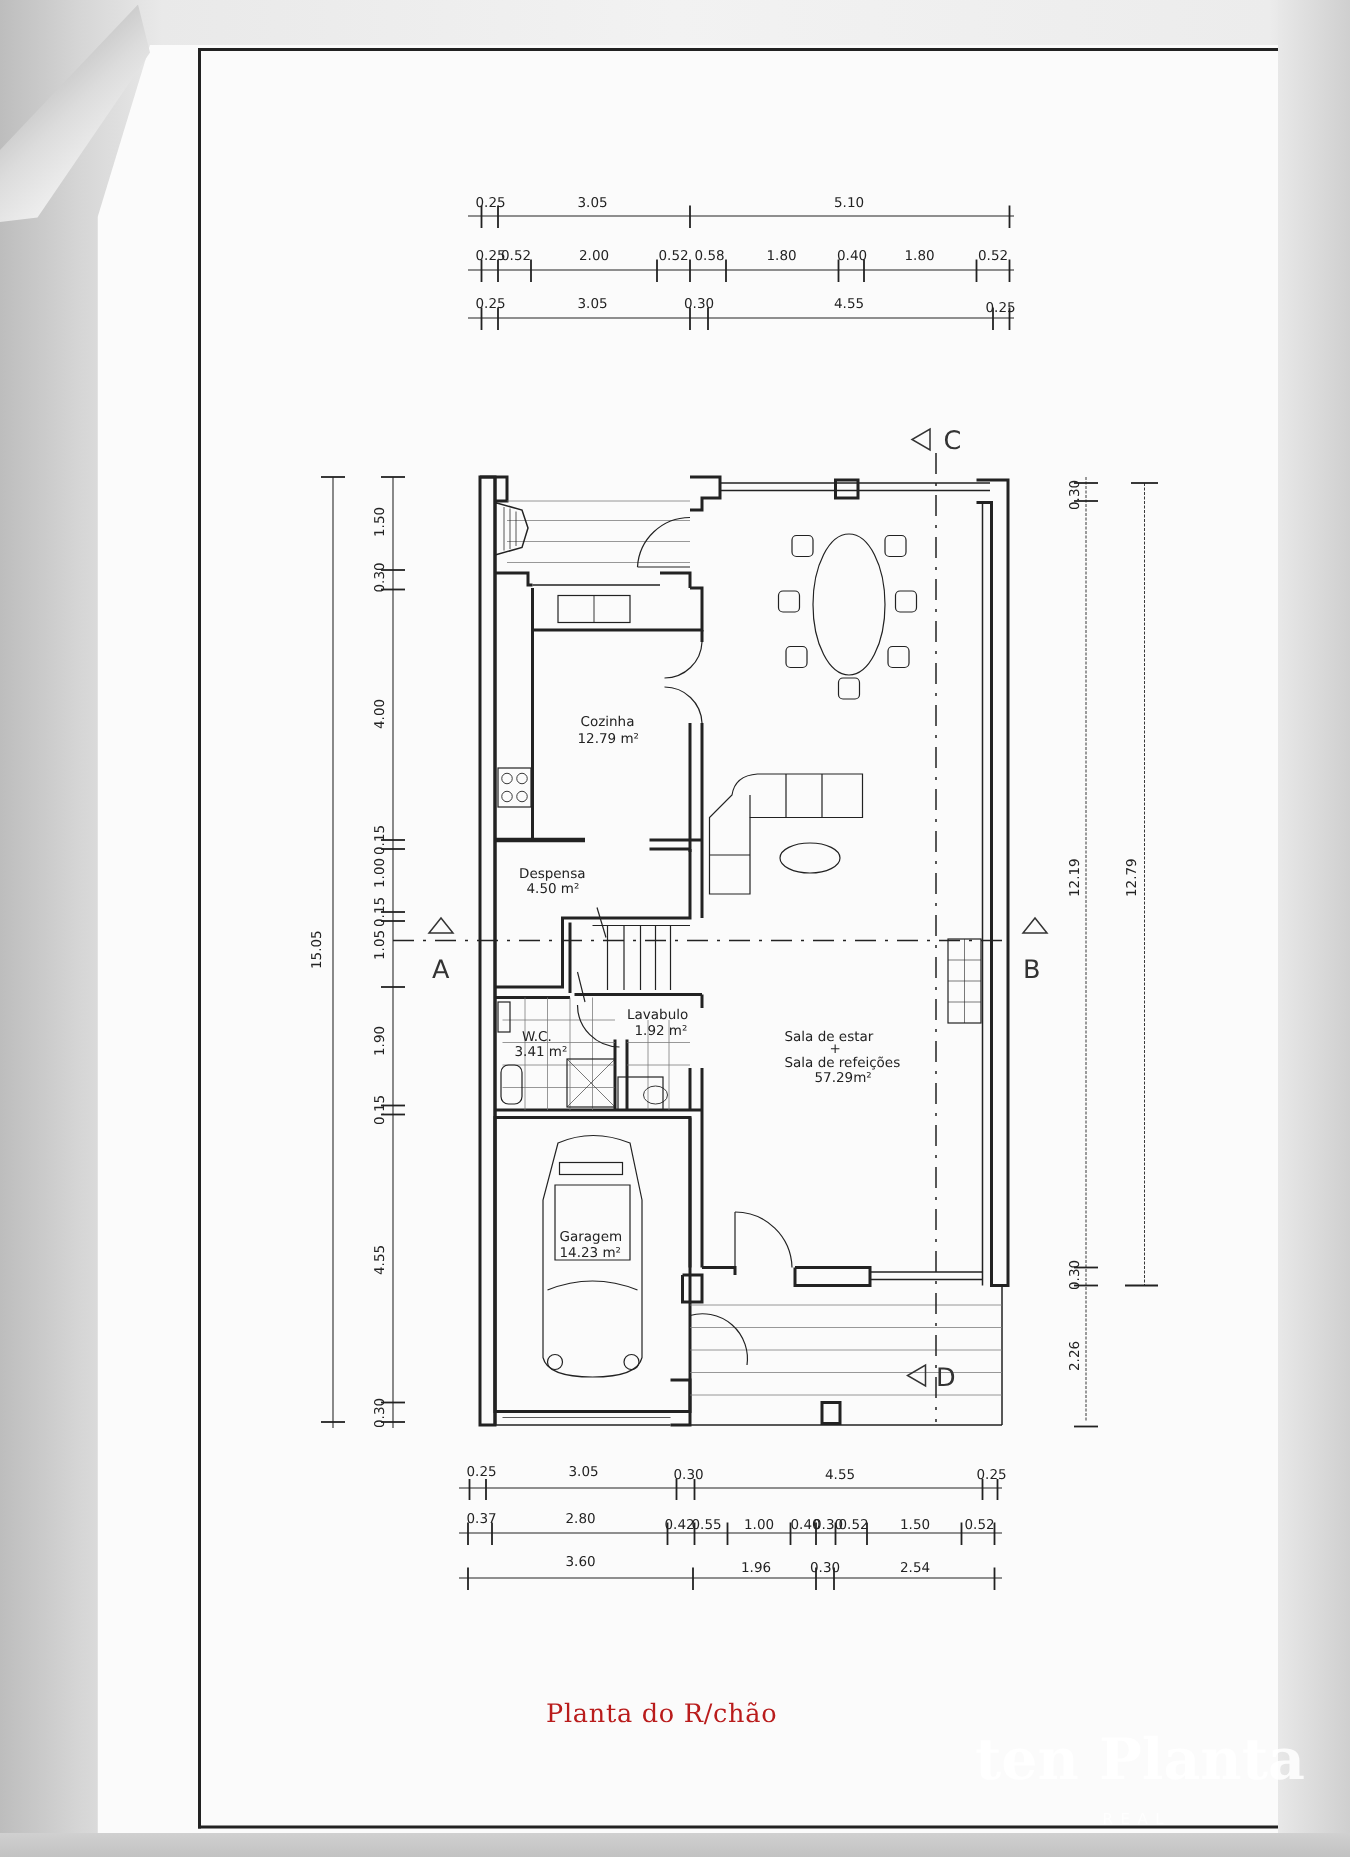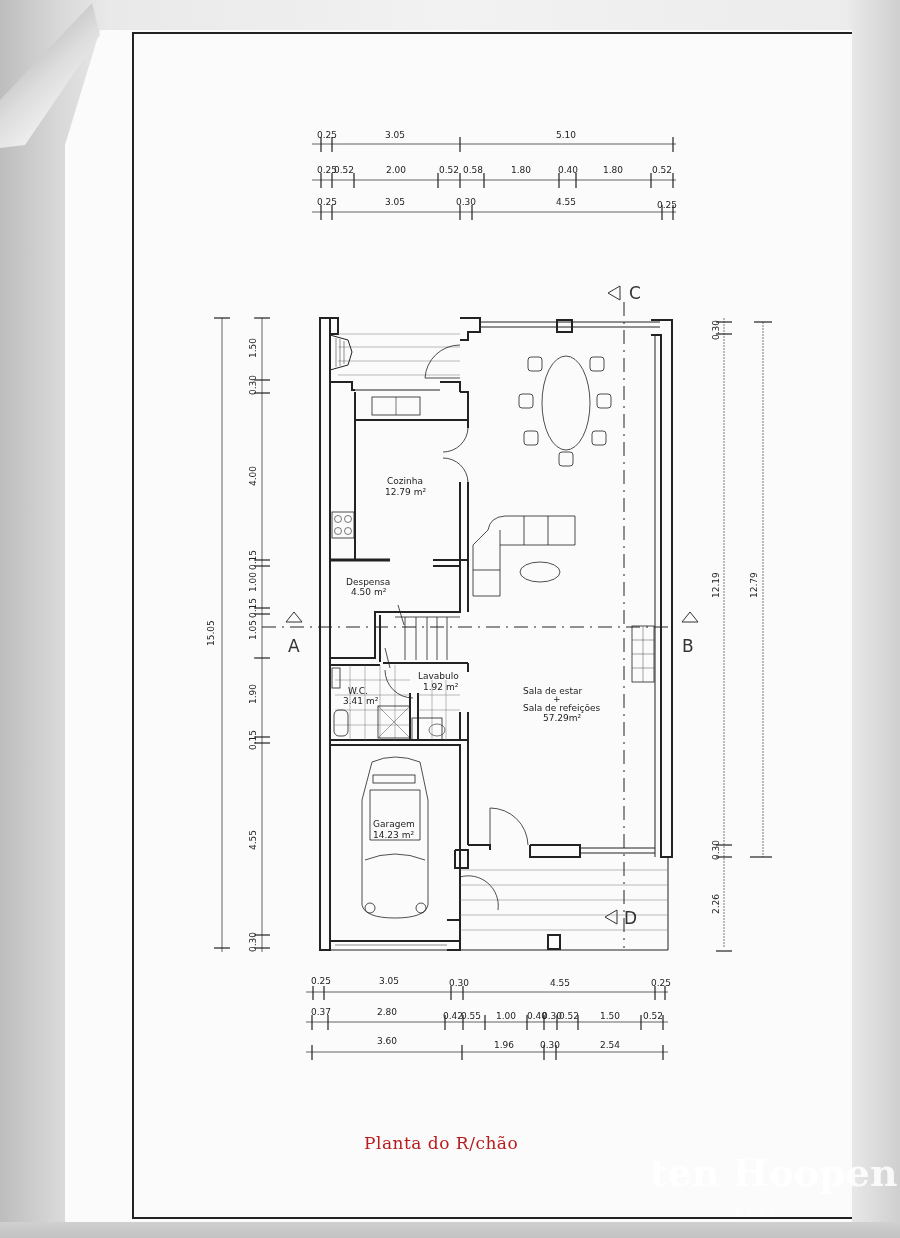--- a/index.html
+++ b/index.html
@@ -399,14 +399,14 @@
 
   <text class="dimtxt" transform="translate(719,340) rotate(-90)">0.30</text>
   <text class="dimtxt" transform="translate(719,598) rotate(-90)">12.19</text>
   <text class="dimtxt" transform="translate(719,860) rotate(-90)">0.30</text>
   <text class="dimtxt" transform="translate(719,914) rotate(-90)">2.26</text>
 
   <text class="dimtxt" transform="translate(757,598) rotate(-90)">12.79</text>
 </svg>
 
 <div class="title">Planta do R/chão</div>
-<div class="watermark">ten Hoopen</div>
+<div class="watermark">ten Planta</div>
 <div class="watermark-sub">REAL</div>
 
 </body></html>

